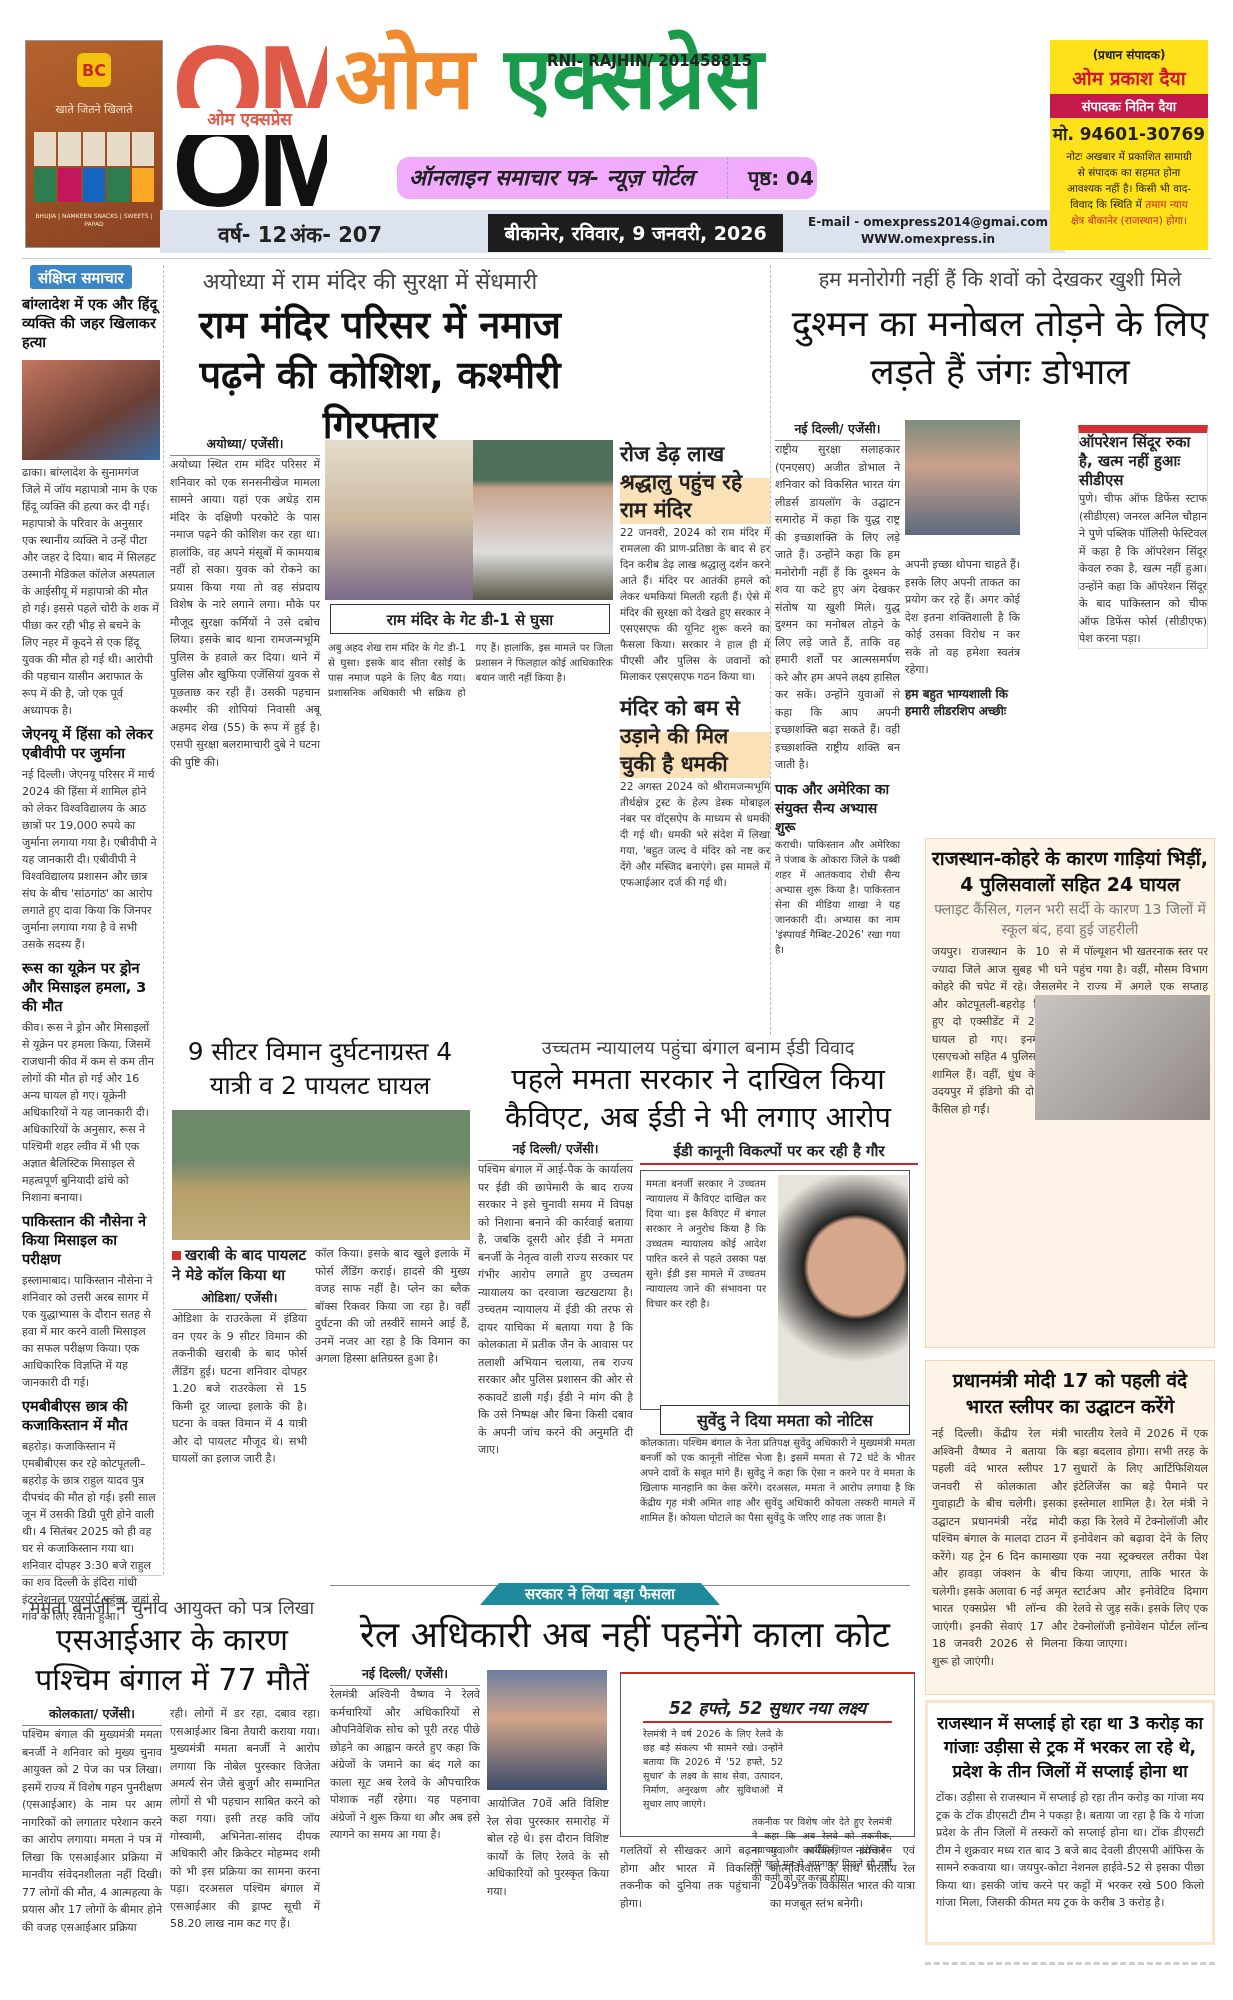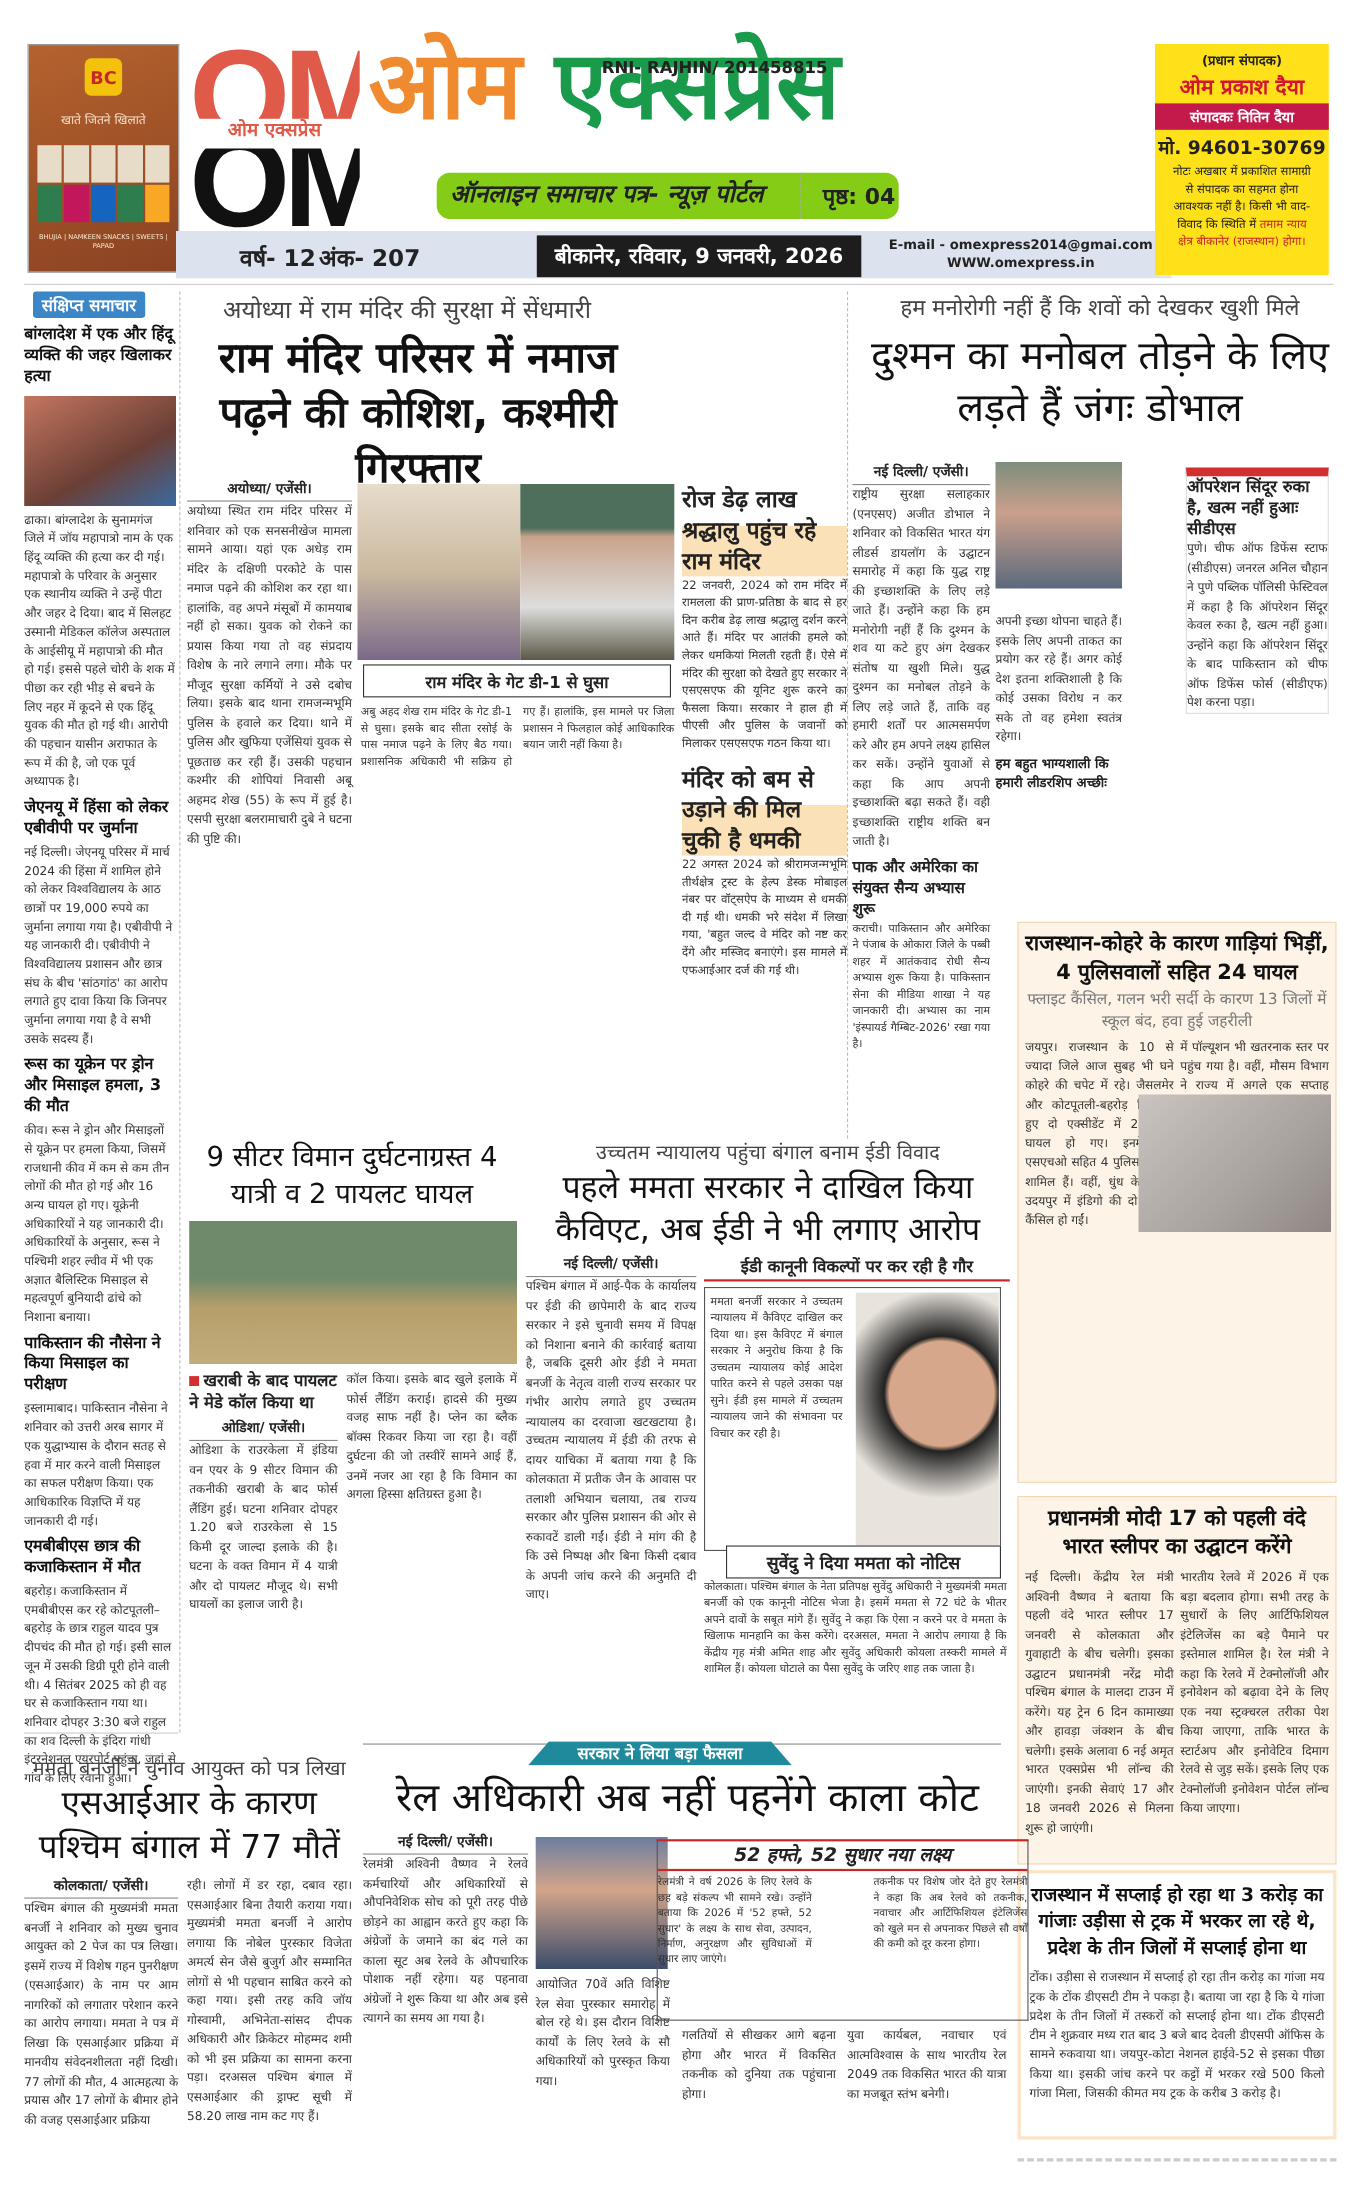--- a/index.html
+++ b/index.html
@@ -16,21 +16,21 @@
 .ad .packs span:nth-child(10){background:#f9a825}
 .ad .foot{color:#fbe9d0;font-size:6px;text-align:center;margin-top:10px;line-height:1.4}
 .om-big{left:172px;top:40px;width:155px;height:200px;font-family:"Liberation Sans",sans-serif;font-weight:900;font-size:118px;line-height:95px;letter-spacing:-6px}
 .om-top{color:#e05a4a;height:95px;overflow:hidden}
 .om-bot{color:#111;height:95px;overflow:hidden;line-height:60px}
 .om-band{left:172px;top:108px;width:155px;height:22px;background:#fff;color:#e05a4a;font-weight:bold;font-size:17px;text-align:center;line-height:22px}
 .masthead{left:335px;top:35px;font-size:86px;font-weight:bold;line-height:1}
 .mh-om{color:#f08a2e}
 .mh-ex{color:#1a9b4b}
 .rni{left:547px;top:52px;font-size:15px;font-weight:bold;color:#222}
-.portal{left:397px;top:157px;width:420px;height:42px;background:#84cc16;border-radius:12px;padding-left:12px;font-size:22px;font-weight:bold;font-style:italic;line-height:42px;color:#222}
+.portal{left:397px;top:157px;width:420px;height:42px;background:#f0abfc;border-radius:12px;padding-left:12px;font-size:22px;font-weight:bold;font-style:italic;line-height:42px;color:#222}
 .portal .pg{position:absolute;left:330px;top:0;font-style:normal;font-size:20px;border-left:1px dashed #aaa;padding-left:20px}
 .strip{left:160px;top:210px;width:905px;height:43px;background:#dde2ef}
 .varsh{left:218px;top:220px;font-size:21px;font-weight:bold}
 .ank{left:290px;top:220px;font-size:21px;font-weight:bold}
 .date{left:488px;top:214px;width:295px;height:38px;background:#1d1d1d;color:#fff;font-size:19px;font-weight:bold;text-align:center;line-height:38px}
 .email{left:793px;top:214px;width:270px;font-size:12px;font-weight:bold;text-align:center;line-height:17px}
 .editor{left:1050px;top:40px;width:158px;height:210px;background:#ffe11a;text-align:center;padding-top:6px}
 .editor .pl{font-size:12px;font-weight:bold}
 .editor .nm{color:#d3162f;font-size:19px;font-weight:bold;margin-top:2px}
 .editor .ed{background:#c31a4b;color:#fff;font-size:13px;font-weight:bold;padding:3px 0;margin-top:3px}
@@ -222,19 +222,19 @@
 
 <div class="abs" style="left:330px;top:1585px;width:580px;border-top:1px solid #888"></div>
 <div class="abs teal-banner" style="left:480px;top:1583px;width:240px;clip-path:polygon(8% 0,92% 0,100% 100%,0 100%)">सरकार ने लिया बड़ा फैसला</div>
 <div class="abs hl" style="left:330px;top:1612px;width:590px;font-size:36px;line-height:46px;font-weight:normal">रेल अधिकारी अब नहीं पहनेंगे काला कोट</div>
 <div class="abs" style="left:330px;top:1665px;width:150px">
   <div class="byline">नई दिल्ली/ एजेंसी।</div>
   <div class="txt">रेलमंत्री अश्विनी वैष्णव ने रेलवे कर्मचारियों और अधिकारियों से औपनिवेशिक सोच को पूरी तरह पीछे छोड़ने का आह्वान करते हुए कहा कि अंग्रेजों के जमाने का बंद गले का काला सूट अब रेलवे के औपचारिक पोशाक नहीं रहेगा। यह पहनावा अंग्रेजों ने शुरू किया था और अब इसे त्यागने का समय आ गया है।</div>
 </div>
 <div class="abs img" style="left:487px;top:1670px;width:120px;height:120px;background:linear-gradient(#6c7ea0,#d2a58a 40%,#3c4c6a)"></div>
 <div class="abs txt" style="left:487px;top:1795px;width:122px">आयोजित 70वें अति विशिष्ट रेल सेवा पुरस्कार समारोह में बोल रहे थे। इस दौरान विशिष्ट कार्यों के लिए रेलवे के सौ अधिकारियों को पुरस्कृत किया गया।</div>
-<div class="abs" style="left:597px;top:1672px;width:338px;height:165px;border:1px solid #555;border-top:2px solid #c62828;padding:0">
+<div class="abs" style="left:620px;top:1672px;width:295px;height:165px;border:1px solid #555;border-top:2px solid #c62828;padding:22px">
   <div style="font-weight:bold;font-style:italic;font-size:17px;text-align:center;border-bottom:2px solid #c62828;padding-bottom:2px">52 हफ्ते, 52 सुधार नया लक्ष्य</div>
   <div class="txt" style="width:140px;float:left;font-size:9.5px;line-height:14px;margin-top:4px">रेलमंत्री ने वर्ष 2026 के लिए रेलवे के छह बड़े संकल्प भी सामने रखे। उन्होंने बताया कि 2026 में '52 हफ्ते, 52 सुधार' के लक्ष्य के साथ सेवा, उत्पादन, निर्माण, अनुरक्षण और सुविधाओं में सुधार लाए जाएंगे।</div>
   <div class="txt" style="width:140px;float:right;font-size:9.5px;line-height:14px;margin-top:4px">तकनीक पर विशेष जोर देते हुए रेलमंत्री ने कहा कि अब रेलवे को तकनीक, नवाचार और आर्टिफिशियल इंटेलिजेंस को खुले मन से अपनाकर पिछले सौ वर्षों की कमी को दूर करना होगा।</div>
 </div>
 <div class="abs txt" style="left:620px;top:1842px;width:140px">गलतियों से सीखकर आगे बढ़ना होगा और भारत में विकसित तकनीक को दुनिया तक पहुंचाना होगा।</div>
 <div class="abs txt" style="left:770px;top:1842px;width:145px">युवा कार्यबल, नवाचार एवं आत्मविश्वास के साथ भारतीय रेल 2049 तक विकसित भारत की यात्रा का मजबूत स्तंभ बनेगी।</div>
 
 </body></html>

